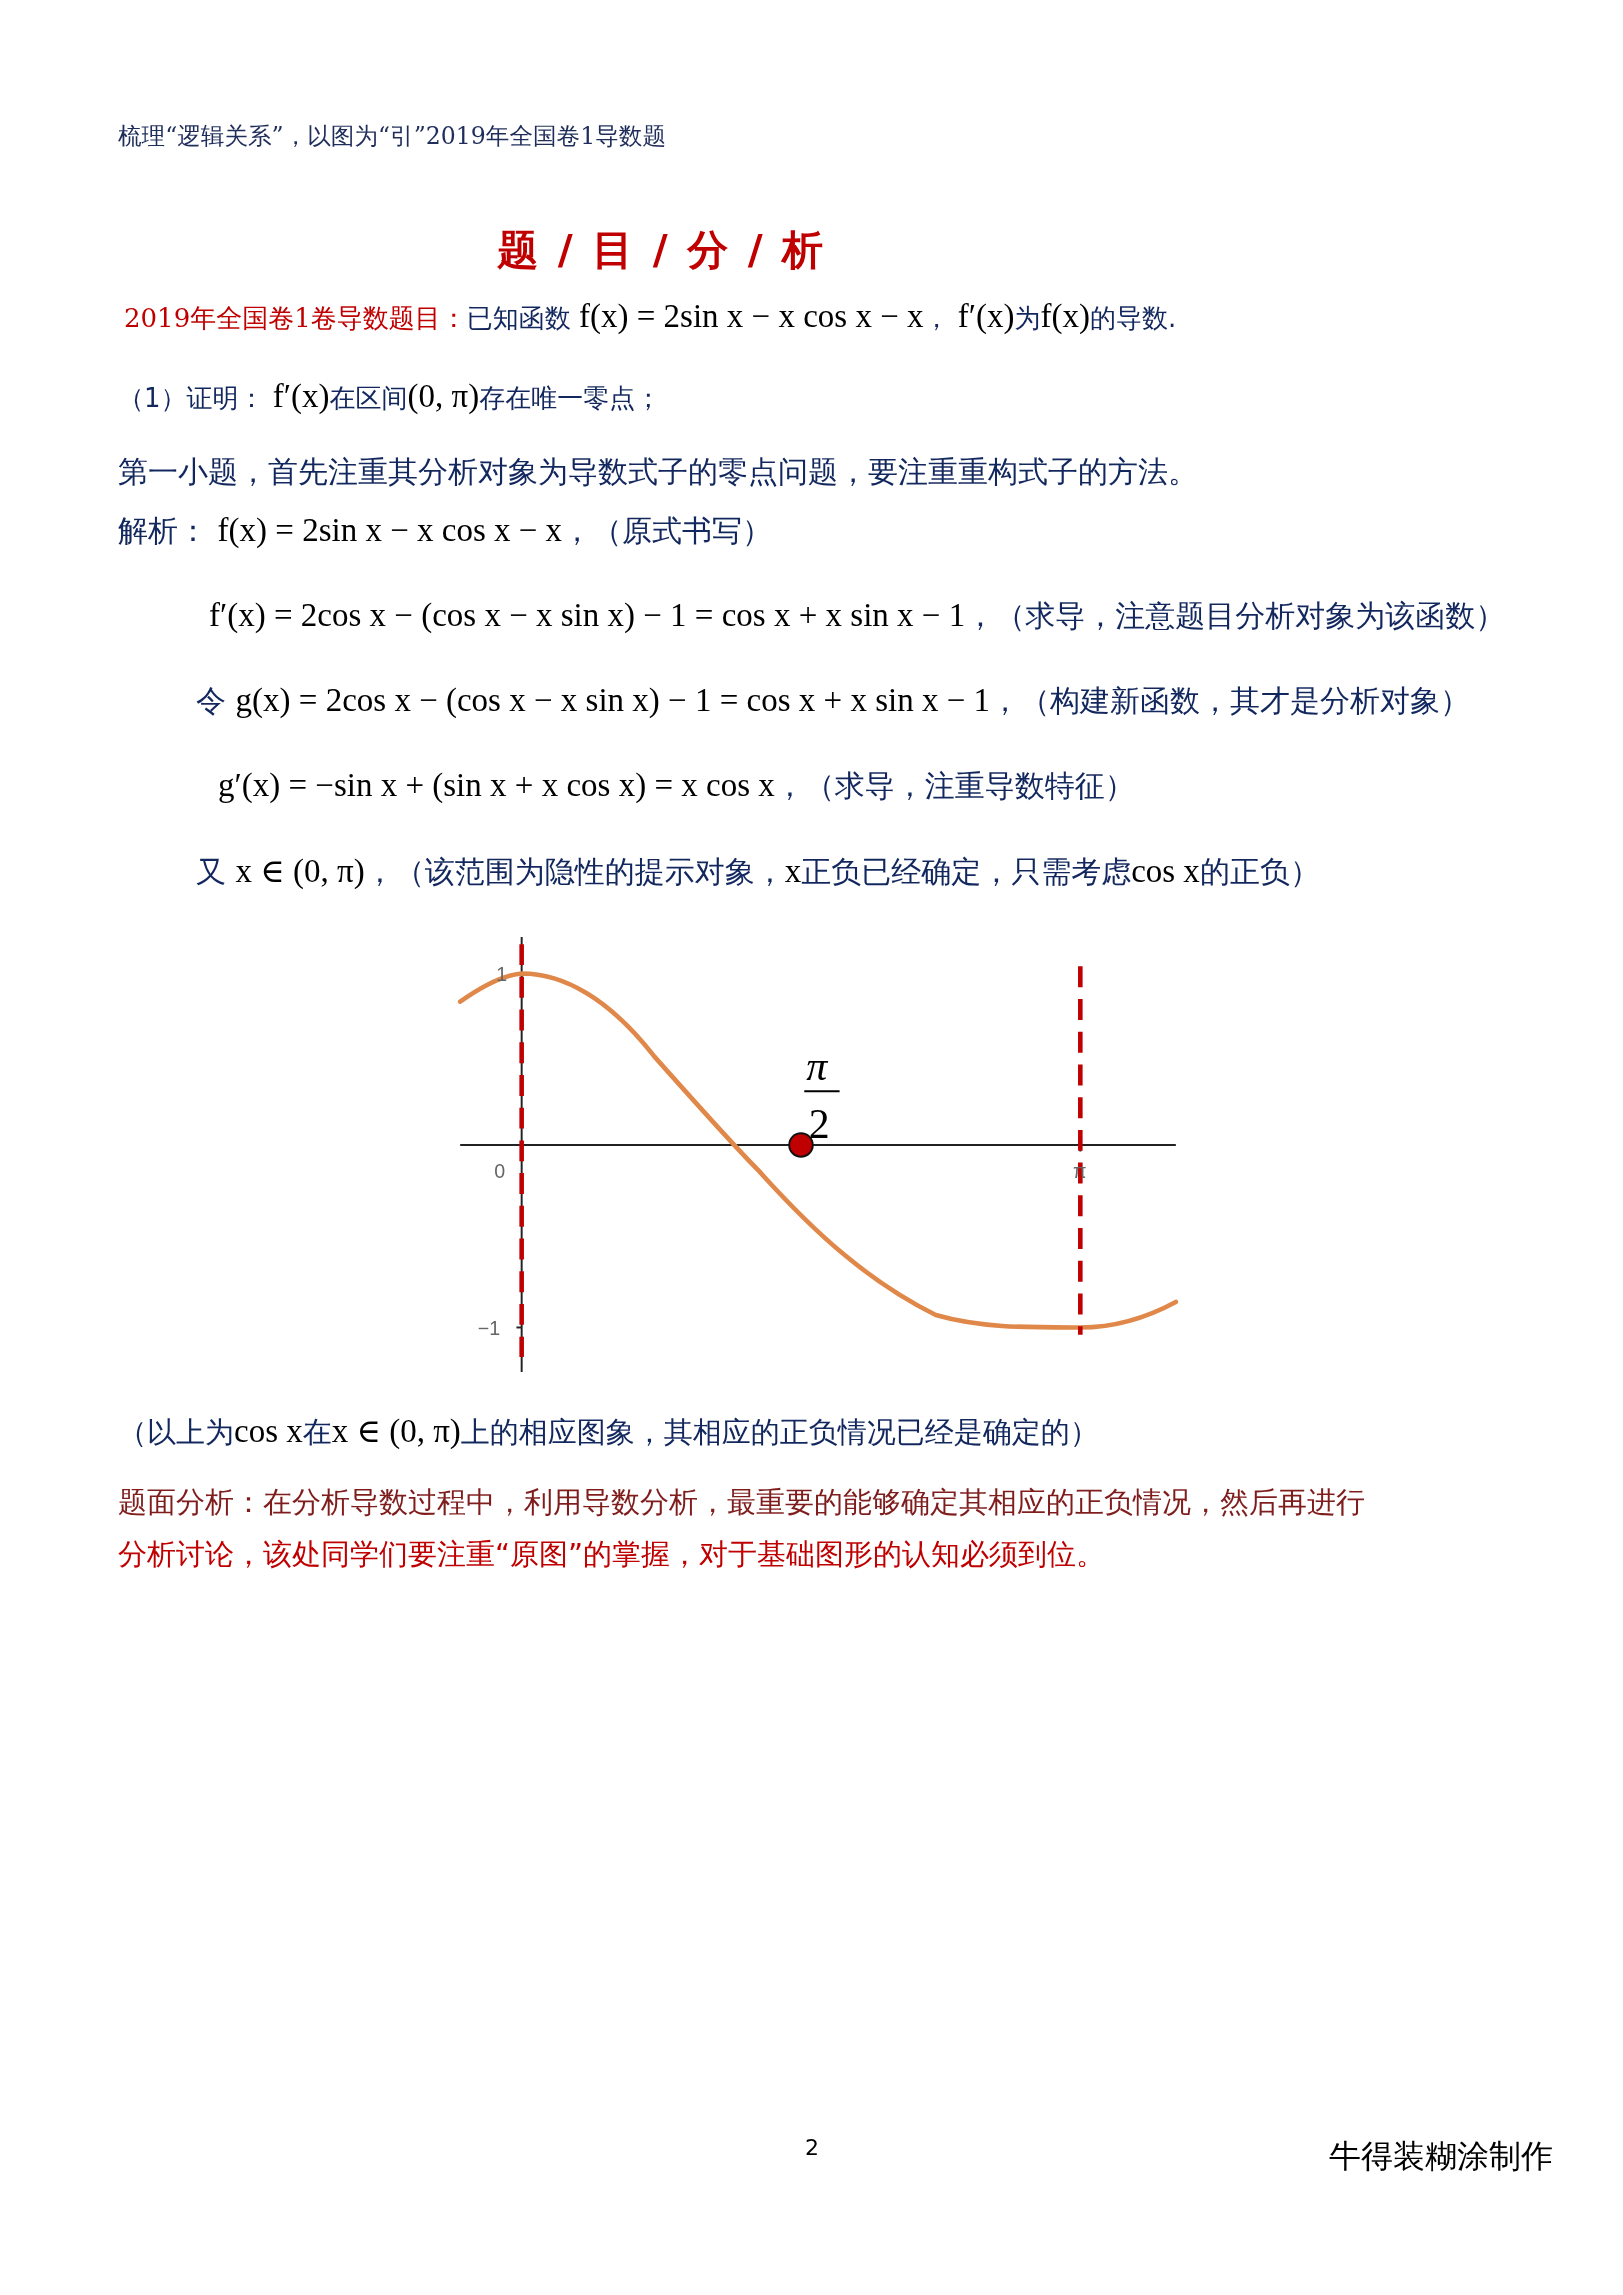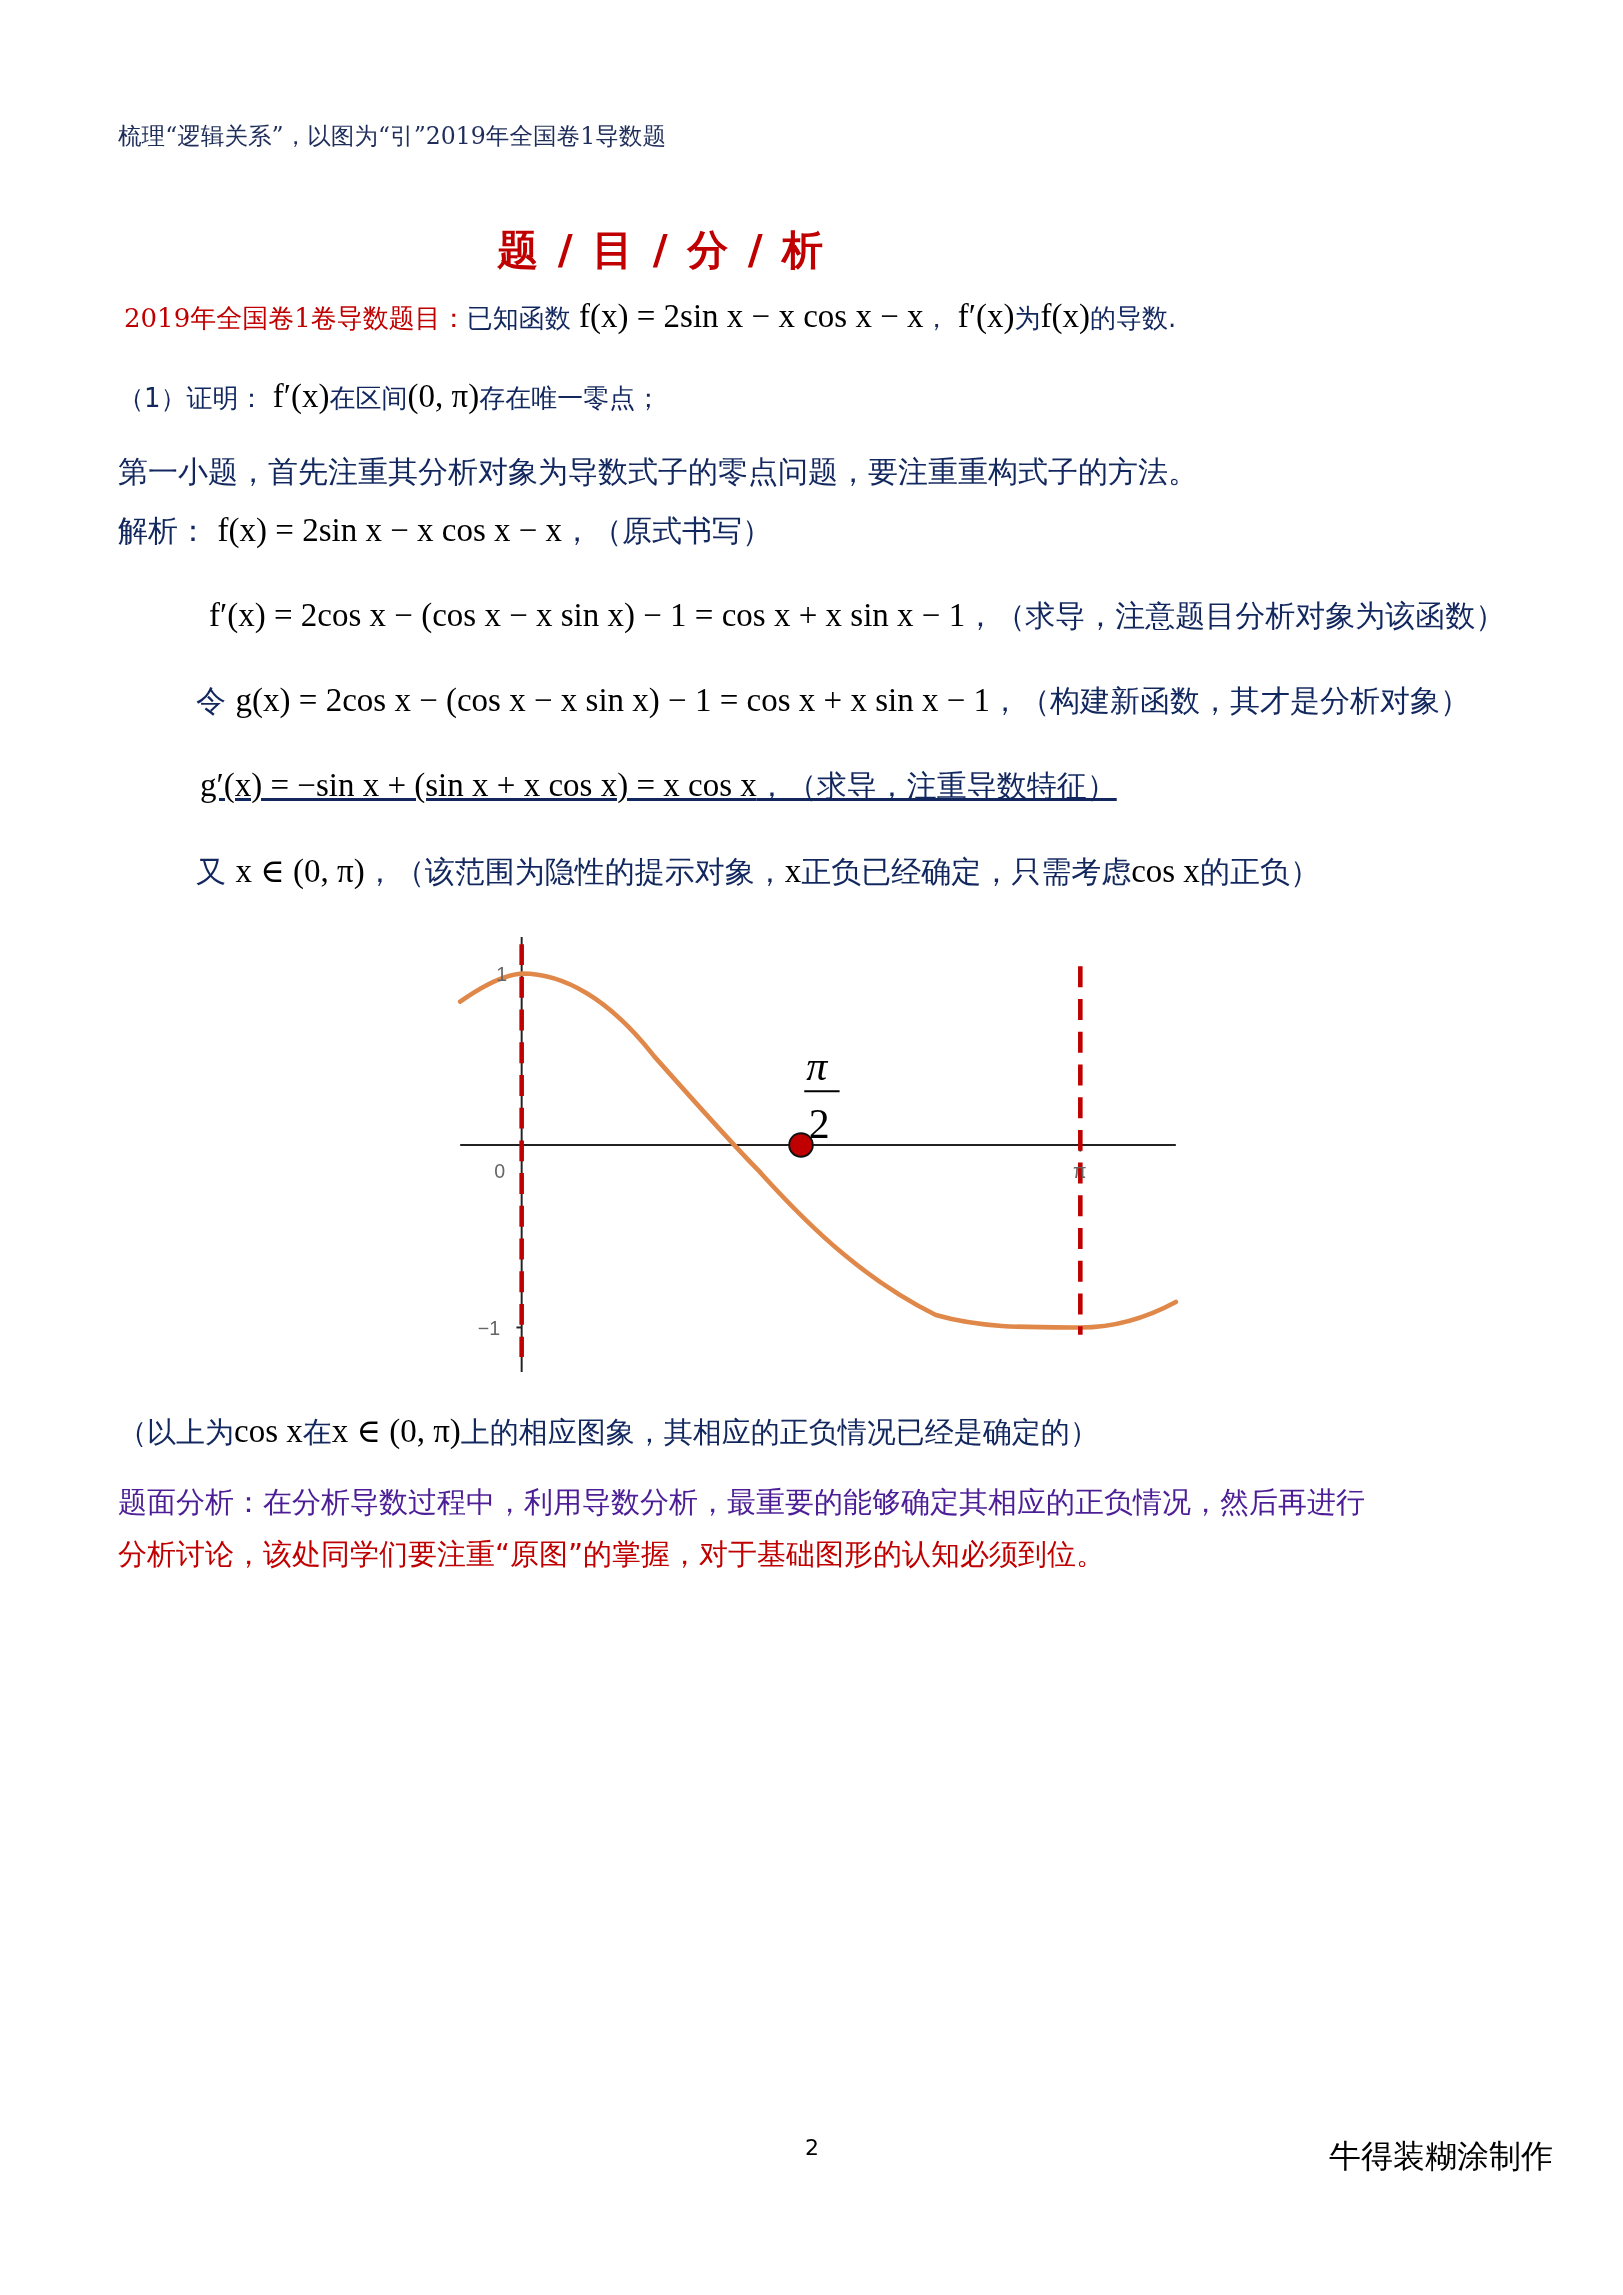--- a/index.html
+++ b/index.html
@@ -12,24 +12,24 @@
            font-weight: bold; color: #c00000; letter-spacing: 2.6px; }
   .line { font-size: 30px; color: #12275e; }
   .red { color: #c00000; }
   .math { font-family: "Liberation Serif", "DejaVu Serif", serif; color: #000; font-size: 33px; }
   .q1 { left: 124px; top: 298px; font-size: 26px; }
   .qline { left: 118px; top: 378px; font-size: 26px; }
   .p1 { left: 118px; top: 452px; font-size: 30px; text-align: center; }
   .p2 { left: 118px; top: 511px; font-size: 30px; }
   .e1 { left: 209px; top: 596px; font-size: 30px; }
   .e2 { left: 196px; top: 681px; font-size: 30px; }
-  .e3 { left: 200px; top: 766px; font-size: 30px; text-decoration: underline; }
+  .e3 { left: 218px; top: 766px; font-size: 30px; }
   .e4 { left: 196px; top: 851px; font-size: 30px; }
   .cap { left: 118px; top: 1411px; font-size: 29px; }
-  .ana1 { left: 118px; top: 1483px; font-size: 29px; color: #4c1d95; }
+  .ana1 { left: 118px; top: 1483px; font-size: 29px; color: #7f1d1d; }
   .ana2 { left: 118px; top: 1535px; font-size: 29px; color: #c00000; text-align: center; }
   .pgnum { left: 805px; top: 2135px; font-size: 22px; color: #000; }
   .credit { left: 1329px; top: 2135px; font-size: 32px; color: #000;
             font-family: Liberation Sans, sans-serif; }
   .chart { position: absolute; left: 445px; top: 916px; width: 746px; height: 471px; }
   .tick { font-family: "Liberation Sans", sans-serif; font-size: 30px; fill: #666; }
 </style>
 </head>
 <body>
 

